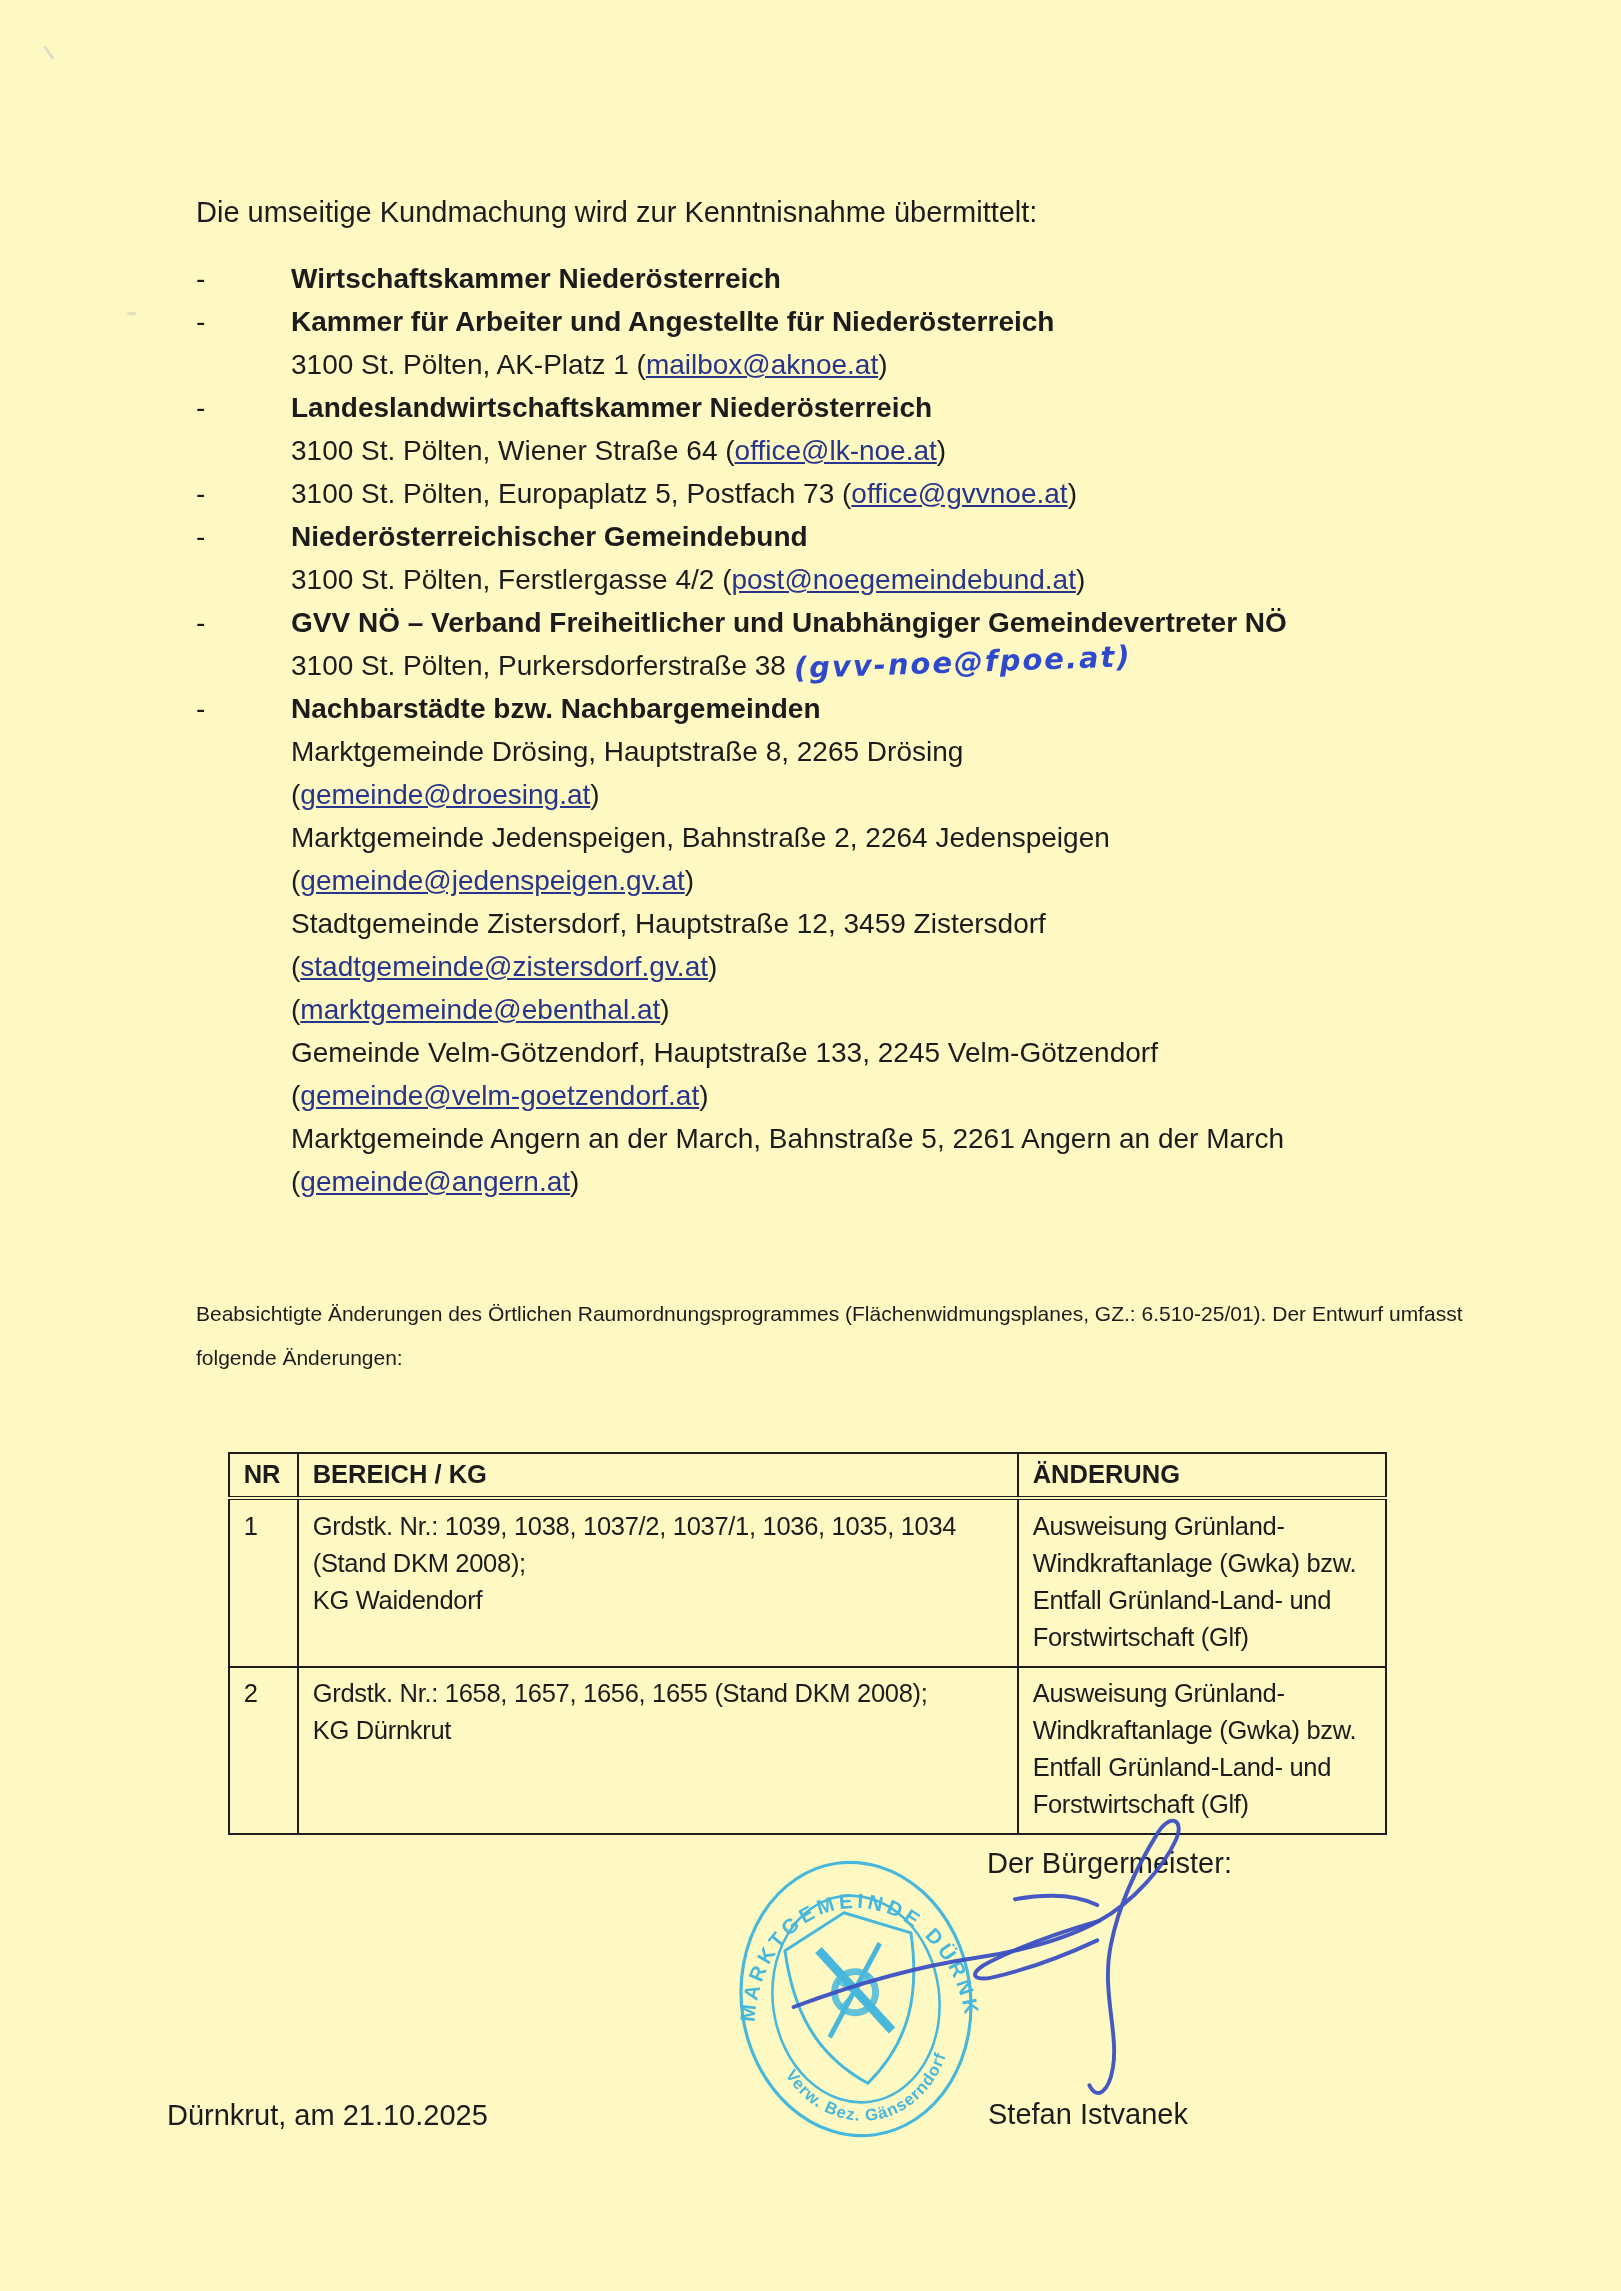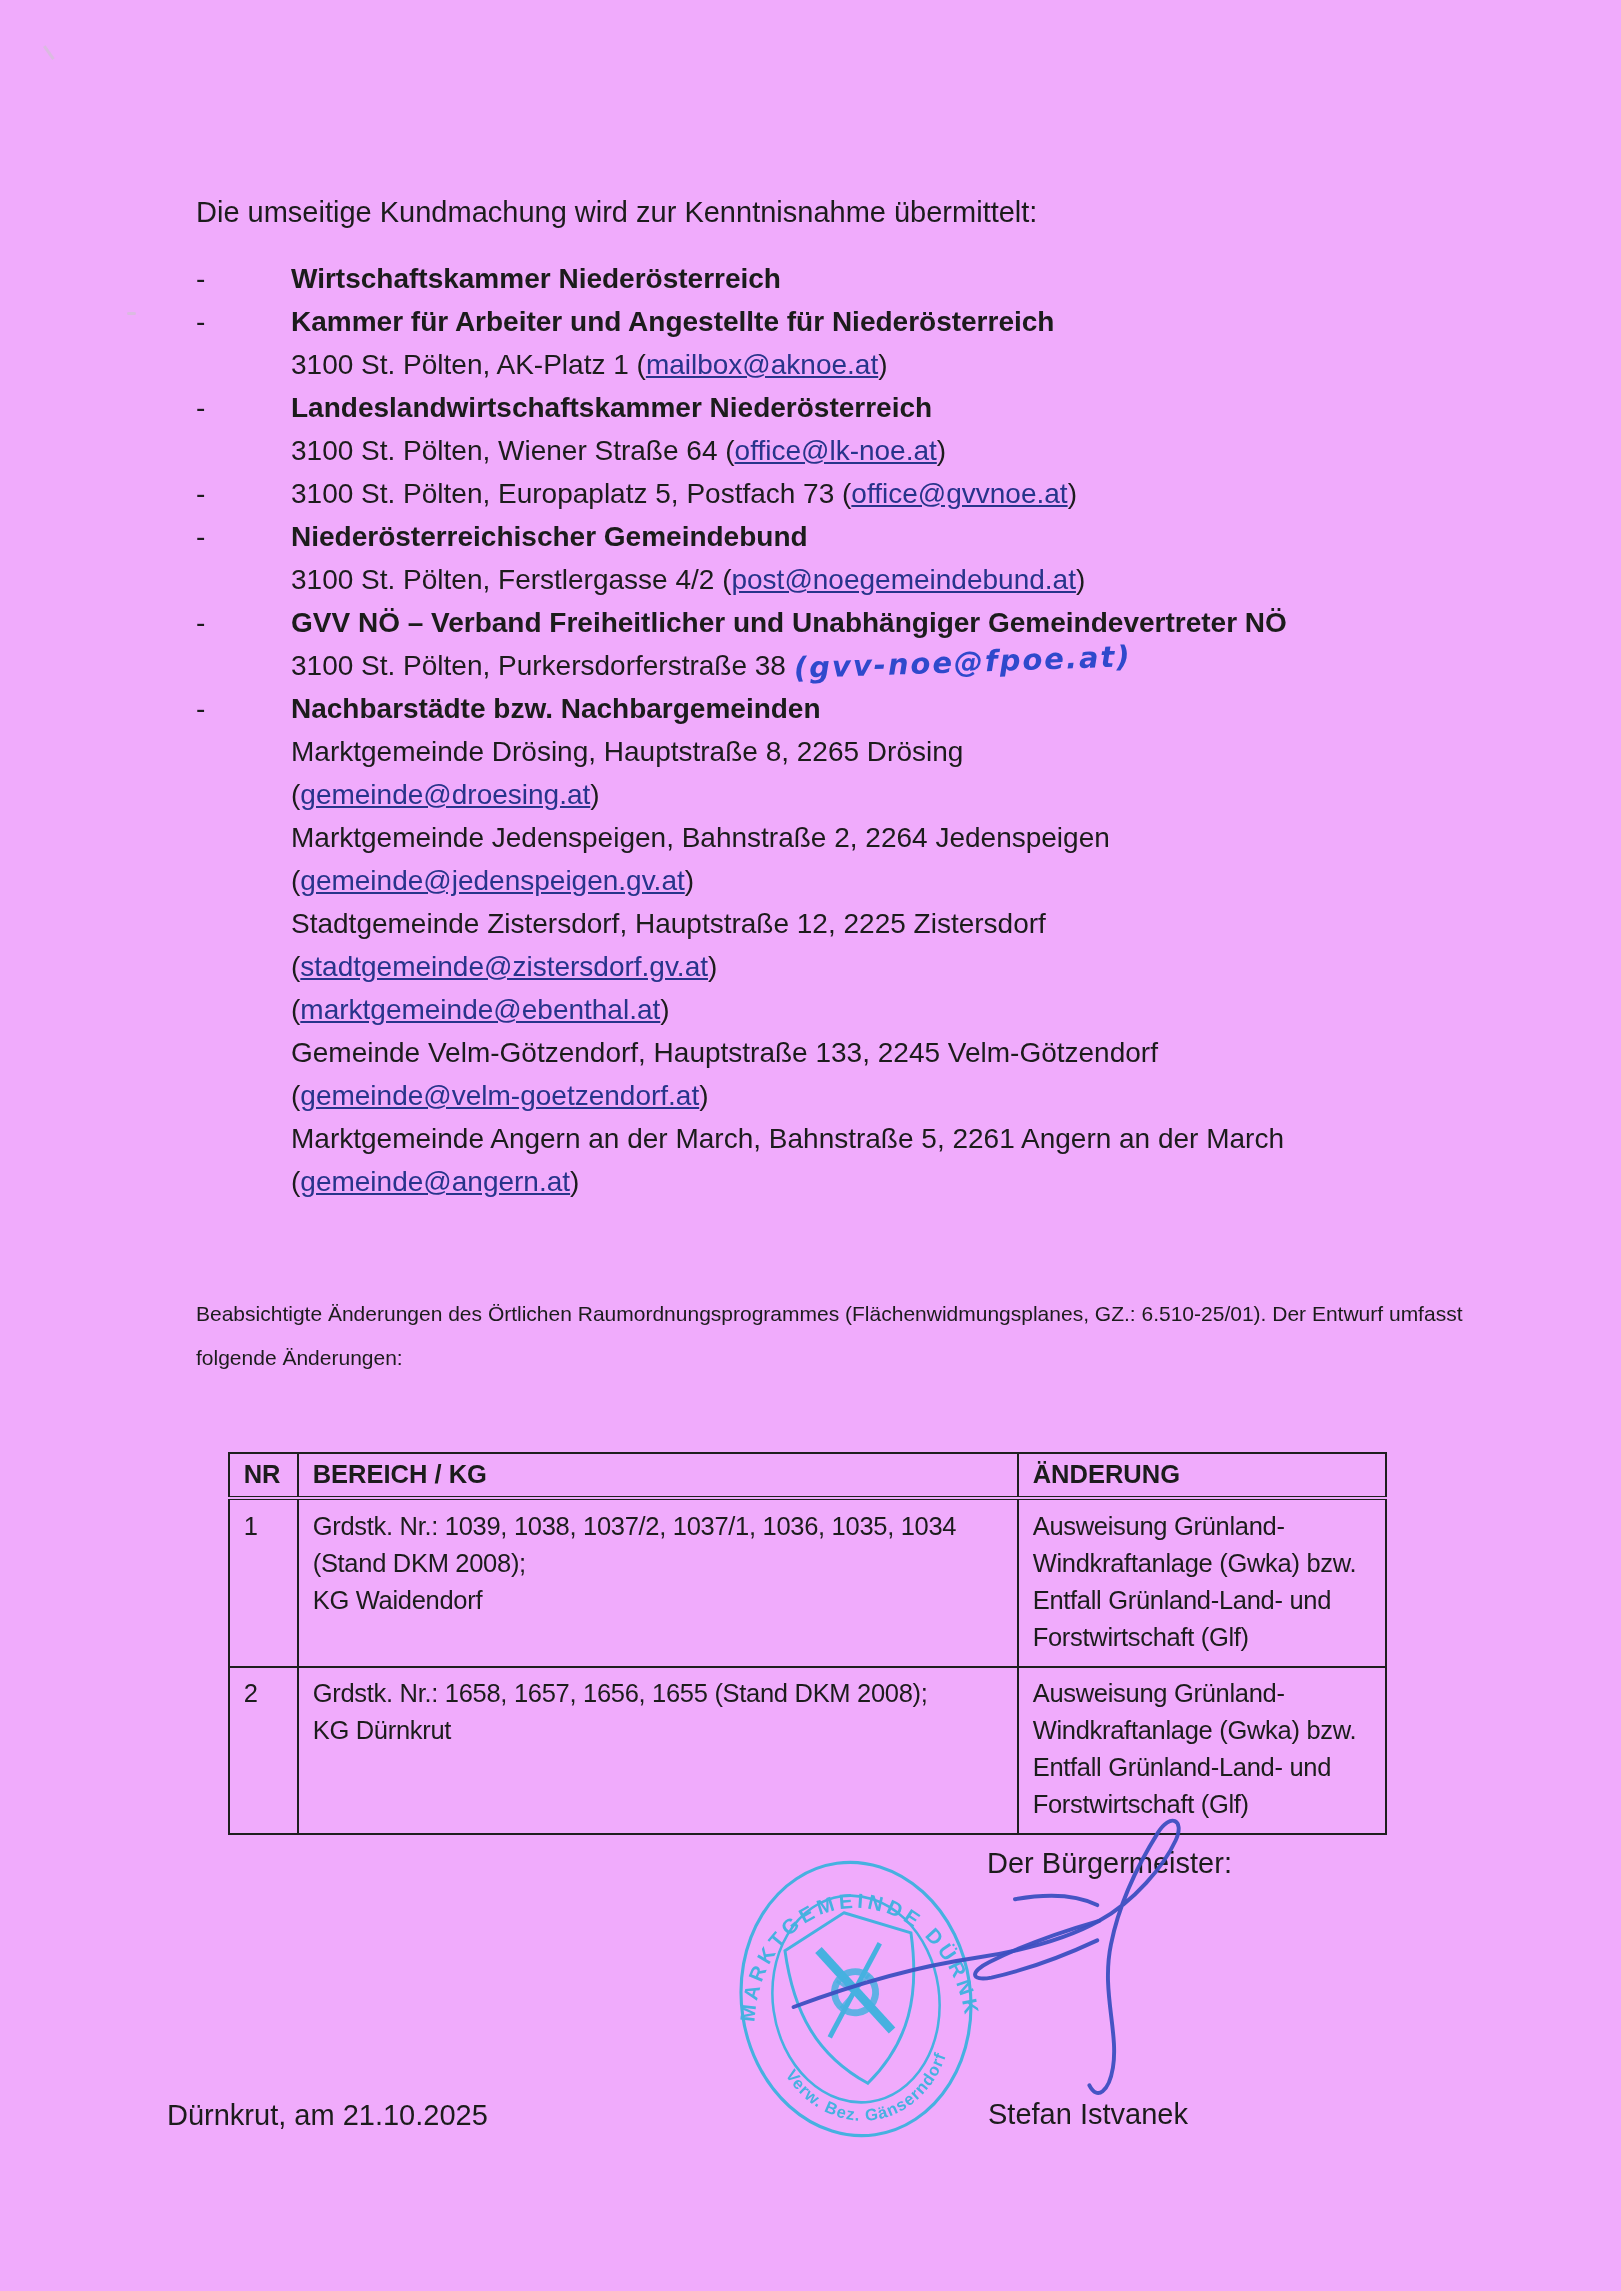--- a/index.html
+++ b/index.html
@@ -7,21 +7,21 @@
   :root{
     --text-color:#1c1c1c;
     --link-color:#27348b;
     --hand-color:#2f49cc;
     --stamp-color:#38b2de;
     --sig-color:#3c4fc1;
   }
   .page{
     position:relative;
     width:1621px; height:2292px;
-    background:#f0abfc;
+    background:#fef9c3;
     font-family:"Liberation Sans", sans-serif;
     color:var(--text-color);
     overflow:hidden;
   }
   .intro{
     position:absolute; left:196px; top:196px;
     font-size:29px; white-space:nowrap;
   }
   .recipients{
     position:absolute; left:196px; top:257px; width:1392px;
@@ -134,21 +134,21 @@
         </div>
       </div>
       <div class="recipient">
         <span class="dash">-</span>
         <div class="rbody">
           <div class="rname">Nachbarstädte bzw. Nachbargemeinden</div>
           <div class="rline"><span>Marktgemeinde Drösing, Hauptstraße 8, 2265 Drösing</span></div>
           <div class="rline"><span>(</span><a class="email">gemeinde@droesing.at</a><span>)</span></div>
           <div class="rline"><span>Marktgemeinde Jedenspeigen, Bahnstraße 2, 2264 Jedenspeigen</span></div>
           <div class="rline"><span>(</span><a class="email">gemeinde@jedenspeigen.gv.at</a><span>)</span></div>
-          <div class="rline"><span>Stadtgemeinde Zistersdorf, Hauptstraße 12, 2225 Zistersdorf</span></div>
+          <div class="rline"><span>Stadtgemeinde Zistersdorf, Hauptstraße 12, 3459 Zistersdorf</span></div>
           <div class="rline"><span>(</span><a class="email">stadtgemeinde@zistersdorf.gv.at</a><span>)</span></div>
           <div class="rline"><span>(</span><a class="email">marktgemeinde@ebenthal.at</a><span>)</span></div>
           <div class="rline"><span>Gemeinde Velm-Götzendorf, Hauptstraße 133, 2245 Velm-Götzendorf</span></div>
           <div class="rline"><span>(</span><a class="email">gemeinde@velm-goetzendorf.at</a><span>)</span></div>
           <div class="rline"><span>Marktgemeinde Angern an der March, Bahnstraße 5, 2261 Angern an der March</span></div>
           <div class="rline"><span>(</span><a class="email">gemeinde@angern.at</a><span>)</span></div>
         </div>
       </div>
     </div>
 

